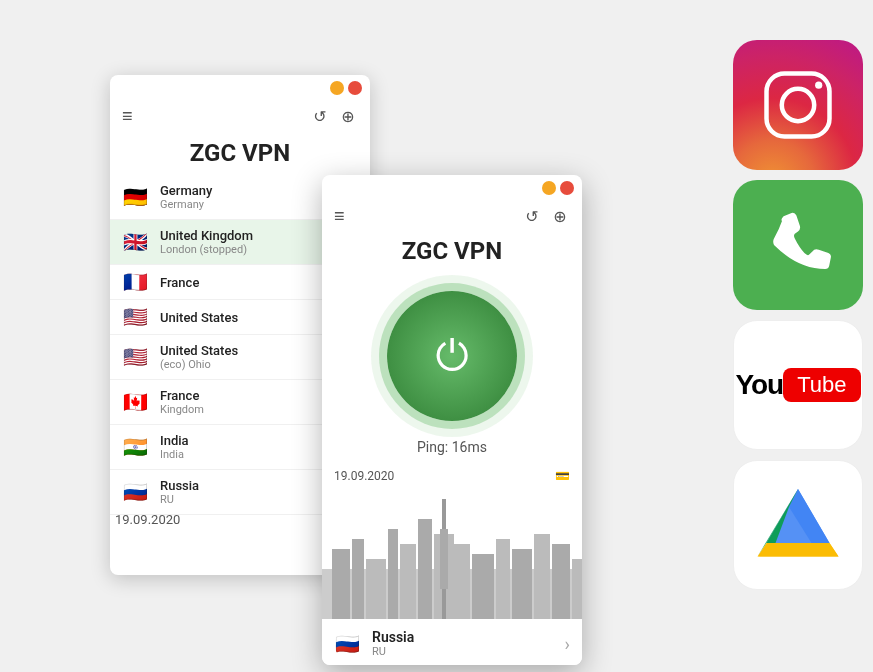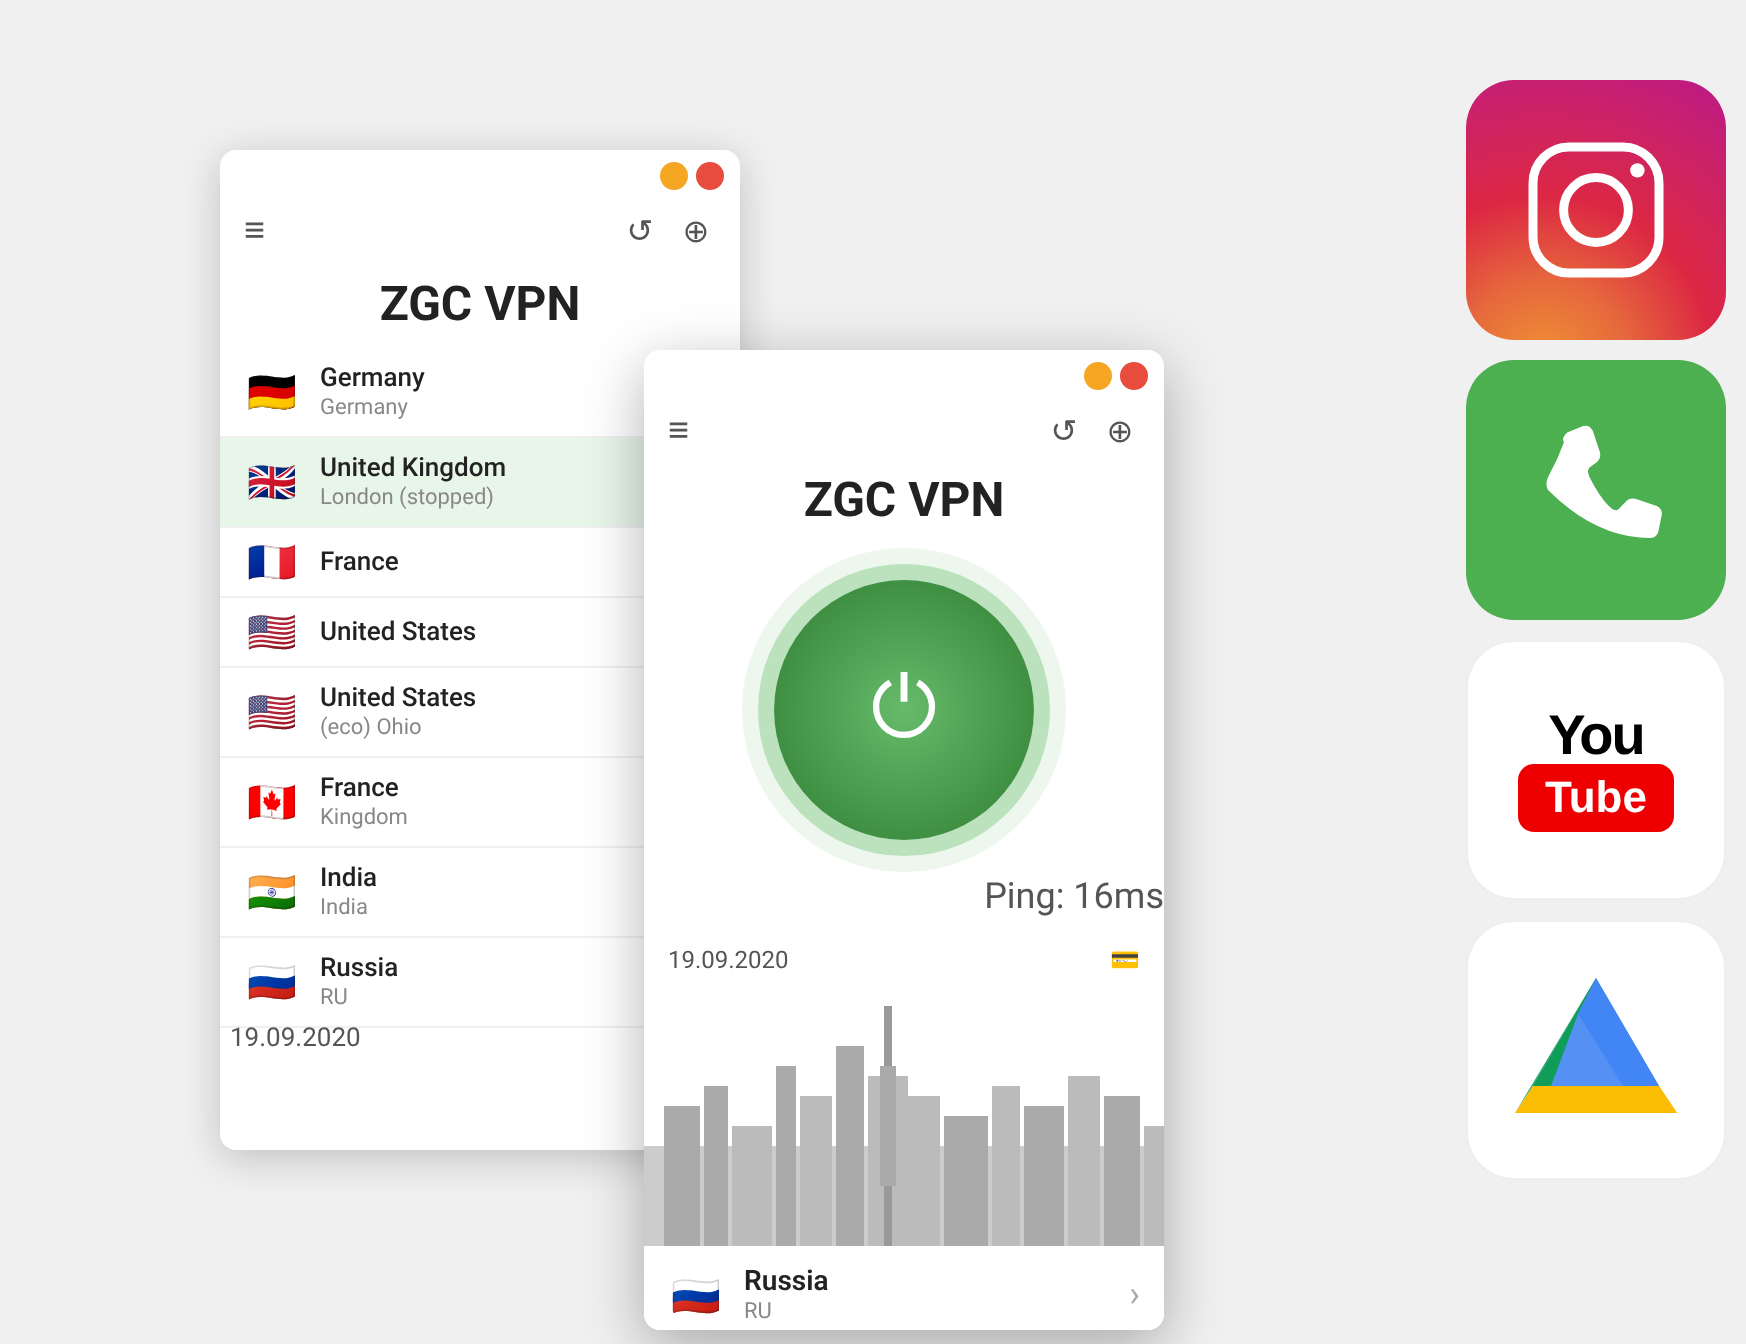--- a/index.html
+++ b/index.html
@@ -190,22 +190,22 @@
       cursor: pointer;
     }
 
     .power-icon {
       color: white;
       font-size: 42px;
       line-height: 1;
     }
 
     .ping-label {
-      text-align: right;
-      font-size: 18px;
+      text-align: center;
+      font-size: 14px;
       color: #555;
       padding: 8px 0;
     }
 
     
     .bottom-bar {
       position: absolute;
       bottom: 0;
       left: 322px;
       width: 260px;
@@ -298,38 +298,38 @@
     }
 
     
     .app-icon.drive {
       background: #fff;
     }
 
     
     .youtube-logo {
       display: flex;
-      flex-direction: column;
+      flex-direction: row;
       align-items: center;
       font-family: Arial, sans-serif;
     }
     .youtube-top {
       font-size: 28px;
       font-weight: 900;
       color: #000;
       letter-spacing: -1px;
       line-height: 1;
     }
     .youtube-bottom {
       background: #e00;
       border-radius: 8px;
       padding: 4px 14px;
       color: white;
       font-size: 22px;
-      font-weight: 700;
+      font-weight: 400;
     }
   </style>
 </head>
 <body>
 
 <div class="vpn-window-back">
   <div class="title-bar">
     <span class="window-btn minimize"></span>
     <span class="window-btn close"></span>
   </div>

